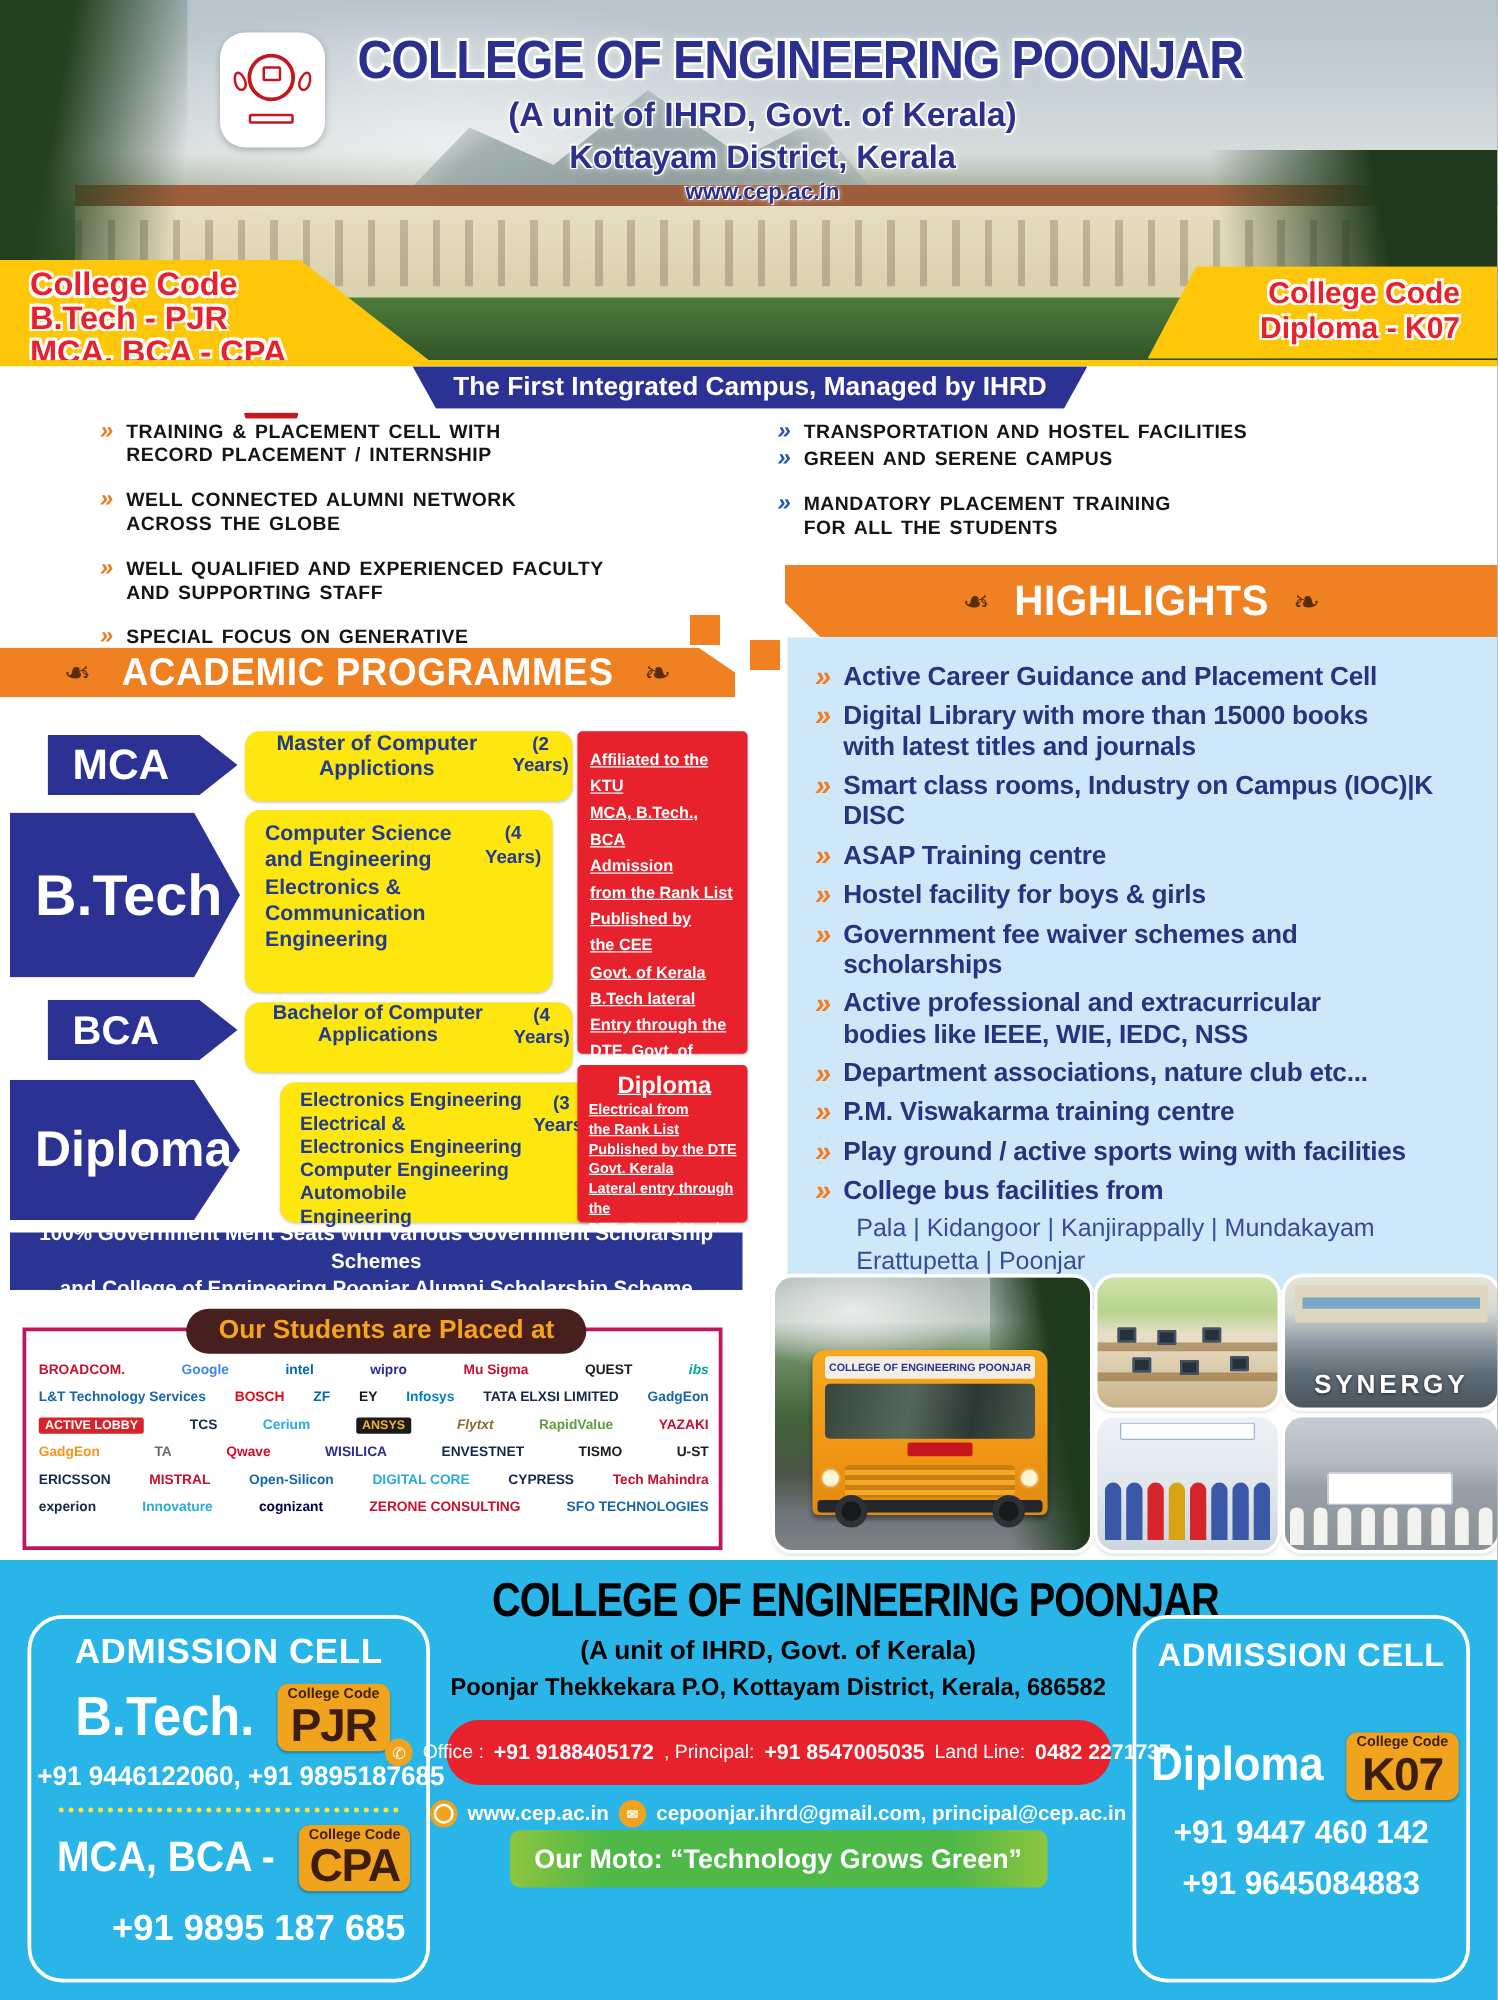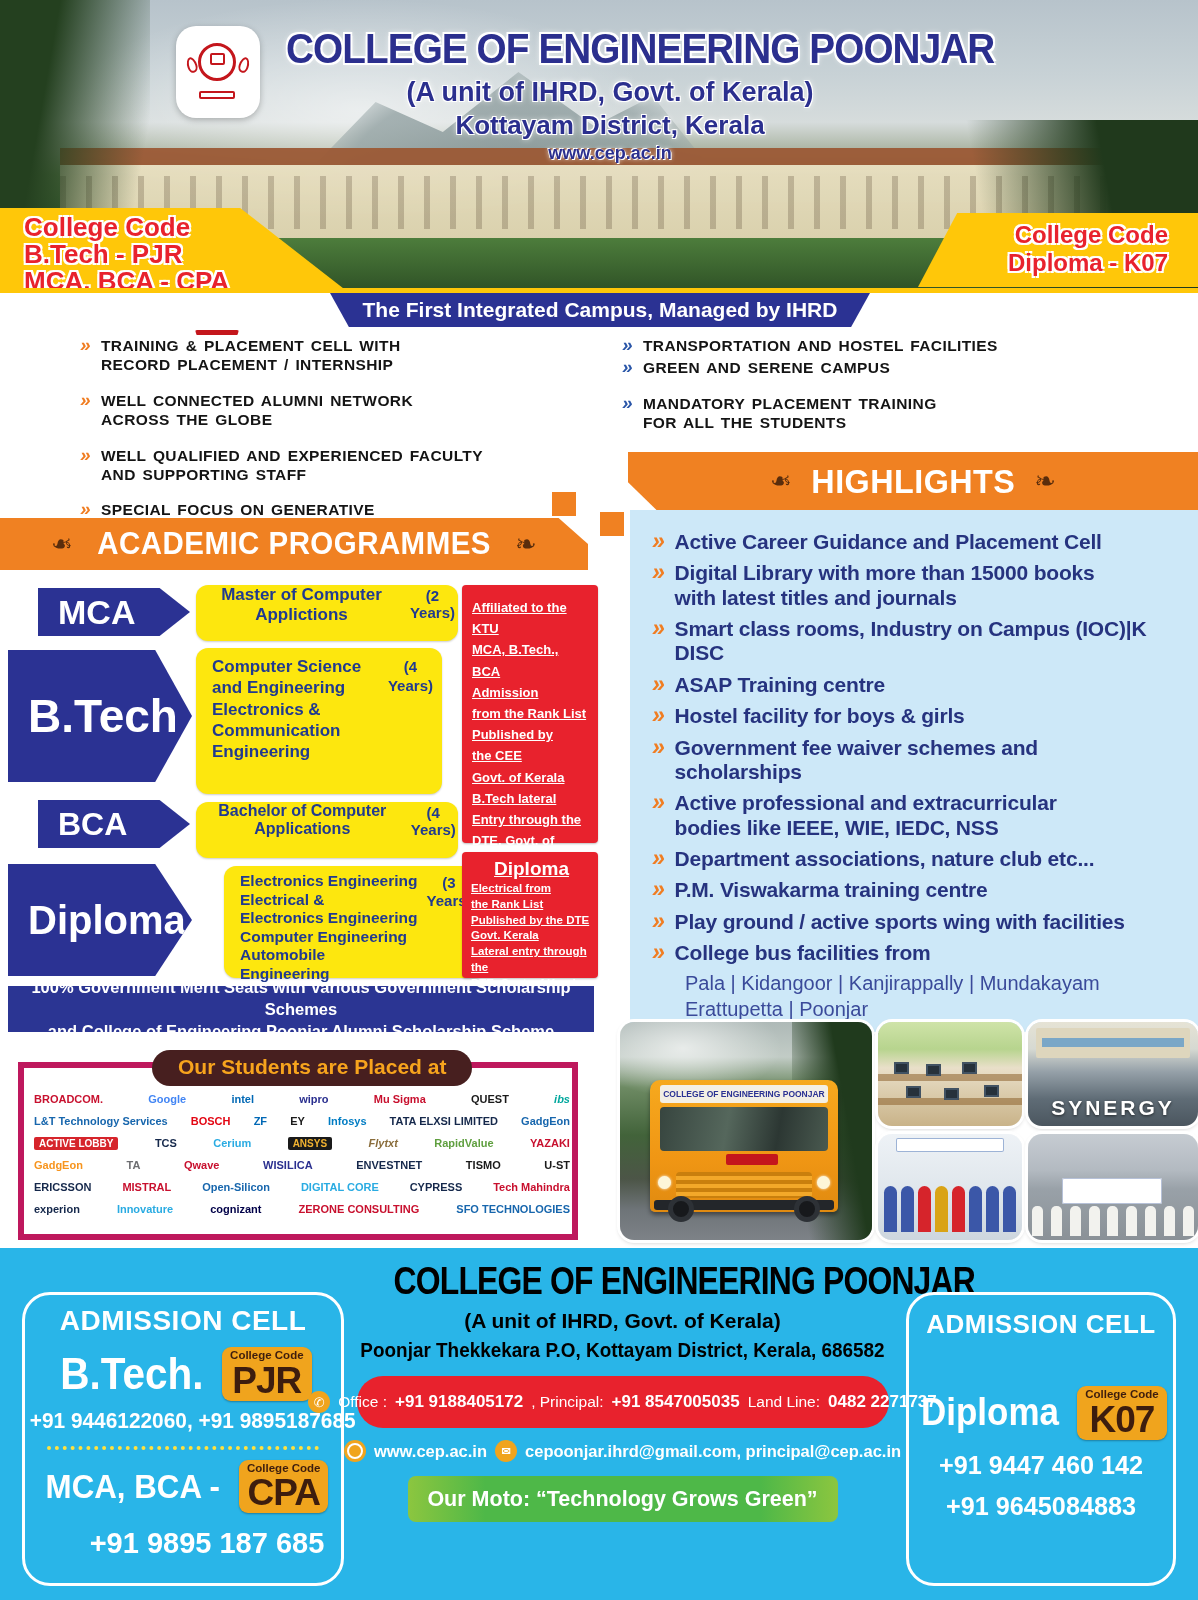--- a/index.html
+++ b/index.html
@@ -62,21 +62,21 @@
   .features-l{left:80px;top:336px;width:525px;}
   .features-r{left:622px;top:336px;width:520px;}
   .feat{display:flex;gap:10px;margin-bottom:16px;font-weight:bold;font-size:15.5px;color:#141414;
     letter-spacing:.4px;word-spacing:2px;white-space:pre-line;line-height:1.25;}
   .feat .arr{flex:0 0 auto;font-style:italic;font-weight:bold;font-size:19px;line-height:1;margin-top:-1px;}
   .features-l .arr{color:#f07d22;}
   .features-r .arr{color:#2a56a8;}
   .feat.tight{margin-bottom:3px;}
 
   
-  .acad-bar{left:0;top:518px;width:588px;height:52px;background:#f08122;
+  .acad-bar{left:0;top:518px;width:588px;height:40px;background:#f08122;
     clip-path:polygon(0 0,95% 0,100% 50%,100% 100%,0 100%);
     display:flex;align-items:center;justify-content:center;gap:14px;}
   .hl-bar{left:628px;top:452px;width:570px;height:58px;background:#f08122;
     clip-path:polygon(0 0,100% 0,100% 100%,5% 100%,0 52%);
     display:flex;align-items:center;justify-content:center;gap:14px;}
   .bar-title{color:#fff;font-weight:bold;letter-spacing:.5px;transform:scaleX(.95);}
   .acad-bar .bar-title{font-size:31px;}
   .hl-bar .bar-title{font-size:34px;}
   .flourish{color:#5a2d0c;font-size:26px;line-height:1;}
   .flourish.flip{transform:scaleX(-1);}
@@ -112,21 +112,21 @@
 
   
   .hl-body{left:630px;top:510px;width:568px;height:522px;background:#cde8f8;padding:20px 14px 6px 22px;}
   .hl-item{display:flex;gap:10px;color:#26337f;font-weight:bold;font-size:21px;line-height:1.16;
     margin-bottom:7px;white-space:pre-line;letter-spacing:-.2px;}
   .hl-item .arr{flex:0 0 auto;color:#f07d22;font-style:italic;font-weight:bold;font-size:23px;line-height:1;}
   .arr::before{content:"\00BB";}
   .hl-routes{margin:-2px 0 7px 33px;color:#3a4a9a;font-weight:normal;font-size:20px;line-height:1.3;white-space:pre-line;}
 
   
-  .place-box{left:18px;top:1062px;width:560px;height:178px;background:#fff;border:6px solid #be185d;}
+  .place-box{left:18px;top:1062px;width:560px;height:178px;background:#fff;border:3px solid #be185d;}
   .place-pill{position:absolute;left:128px;top:-18px;height:36px;background:#471f1f;border-radius:20px;
     color:#f7a41d;font-weight:bold;font-size:21px;line-height:34px;padding:0 26px;white-space:nowrap;}
   .lg-rows{position:absolute;left:6px;top:20px;width:544px;}
   .lg-row{display:flex;justify-content:space-between;align-items:center;height:22px;padding:0 4px;}
   .lg{font-weight:bold;font-size:11px;white-space:nowrap;}
   .c-red{color:#c8102e;} .c-bosch{color:#e30613;} .c-blue{color:#1766ad;} .c-ltblue{color:#29abe2;}
   .c-navy{color:#15284b;} .c-dknavy{color:#000048;} .c-intel{color:#0068b5;} .c-purple{color:#2a2f8f;}
   .c-dark{color:#1a1a1a;} .c-grey{color:#6d6e71;} .c-teal{color:#00a79d;font-style:italic;}
   .c-orange{color:#f7941d;} .c-olive{color:#8a6d3b;font-style:italic;} .c-green{color:#5f9f3f;}
   .c-google{color:#4285f4;} .c-infy{color:#007cc3;}
@@ -206,21 +206,21 @@
   .ft-redpill .seg{font-weight:normal;}
   .ft-redpill .segb{font-weight:bold;font-size:17px;}
   .icon-round{display:inline-flex;align-items:center;justify-content:center;width:22px;height:22px;border-radius:50%;
     background:#f0a41d;color:#fff;font-size:13px;flex:0 0 auto;}
   .phone-glyph::before{content:"\2706";}
   .mail-glyph::before{content:"\2709";font-size:11px;}
   .globe-glyph{position:relative;}
   .globe-glyph::before{content:"";width:12px;height:12px;border:2px solid #fff;border-radius:50%;}
   .ft-webline{display:flex;align-items:center;justify-content:center;gap:8px;margin-top:12px;
     color:#fff;font-weight:bold;font-size:16.5px;white-space:nowrap;}
-  .ft-moto{margin:14px auto 0;width:430px;height:46px;border-radius:8px;
+  .ft-moto{margin:2px auto 0;width:430px;height:46px;border-radius:8px;
     background:linear-gradient(90deg,#8cc63f 0%,#4eb848 18%,#4eb848 82%,#8cc63f 100%);
     color:#fff;font-weight:bold;font-size:21.5px;display:flex;align-items:center;justify-content:center;}
 </style>
 </head>
 <body>
 
 <div id="poster">
 
   <div class="abs campus">
     <div class="abs mountain"></div>

